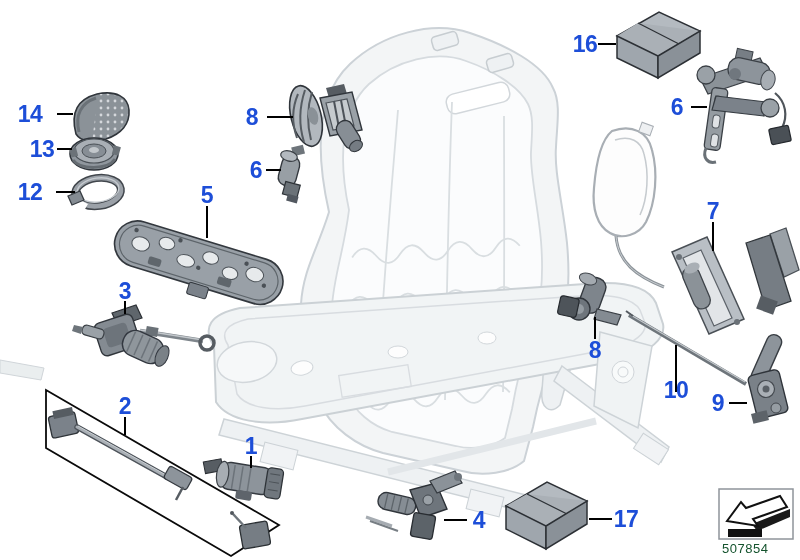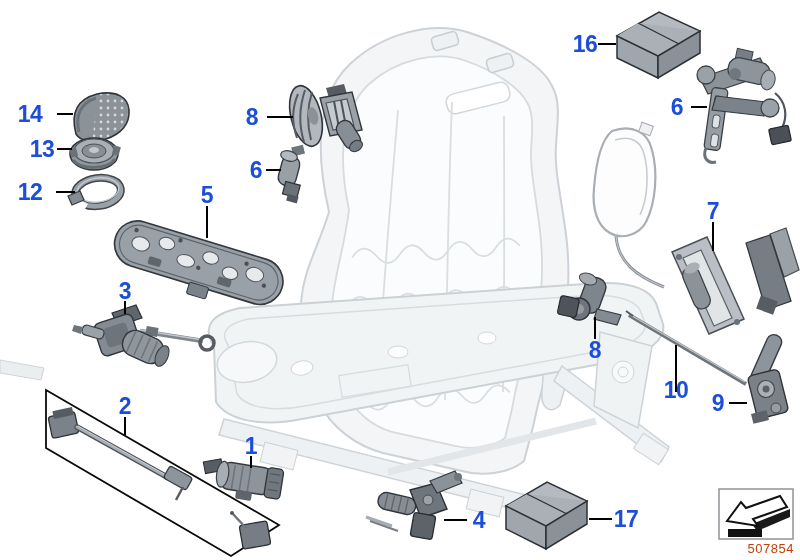--- a/index.html
+++ b/index.html
@@ -2,22 +2,22 @@
 <html><head>
 <meta charset="utf-8">
 <style>
   html,body{margin:0;padding:0;background:#fff;}
   #stage{position:relative;width:800px;height:560px;background:#ffffff;overflow:hidden;
          font-family:"Liberation Sans",sans-serif;}
   #artwork{position:absolute;left:0;top:0;}
   .callout{position:absolute;transform:translate(-50%,-50%);
            font:700 23px "Liberation Sans",sans-serif;color:#1d4ed8;
            letter-spacing:-0.5px;line-height:1;cursor:pointer;user-select:none;}
-  .code{position:absolute;left:722px;top:541px;width:72px;text-align:right;
-        font:400 13px "Liberation Sans",sans-serif;color:#c2410c;letter-spacing:0.5px;}
+  .code{position:absolute;left:722px;top:541px;width:72px;text-align:left;
+        font:400 13px "Liberation Sans",sans-serif;color:#14532d;letter-spacing:0.5px;}
 </style>
 </head>
 <body>
 
 <div id="stage">
 
 <svg id="artwork" width="800" height="560" viewBox="0 0 800 560">
   <defs>
     <pattern id="dotp" width="7" height="7" patternUnits="userSpaceOnUse">
       <circle cx="3" cy="3" r="1.4" fill="#d9dce0"></circle>

